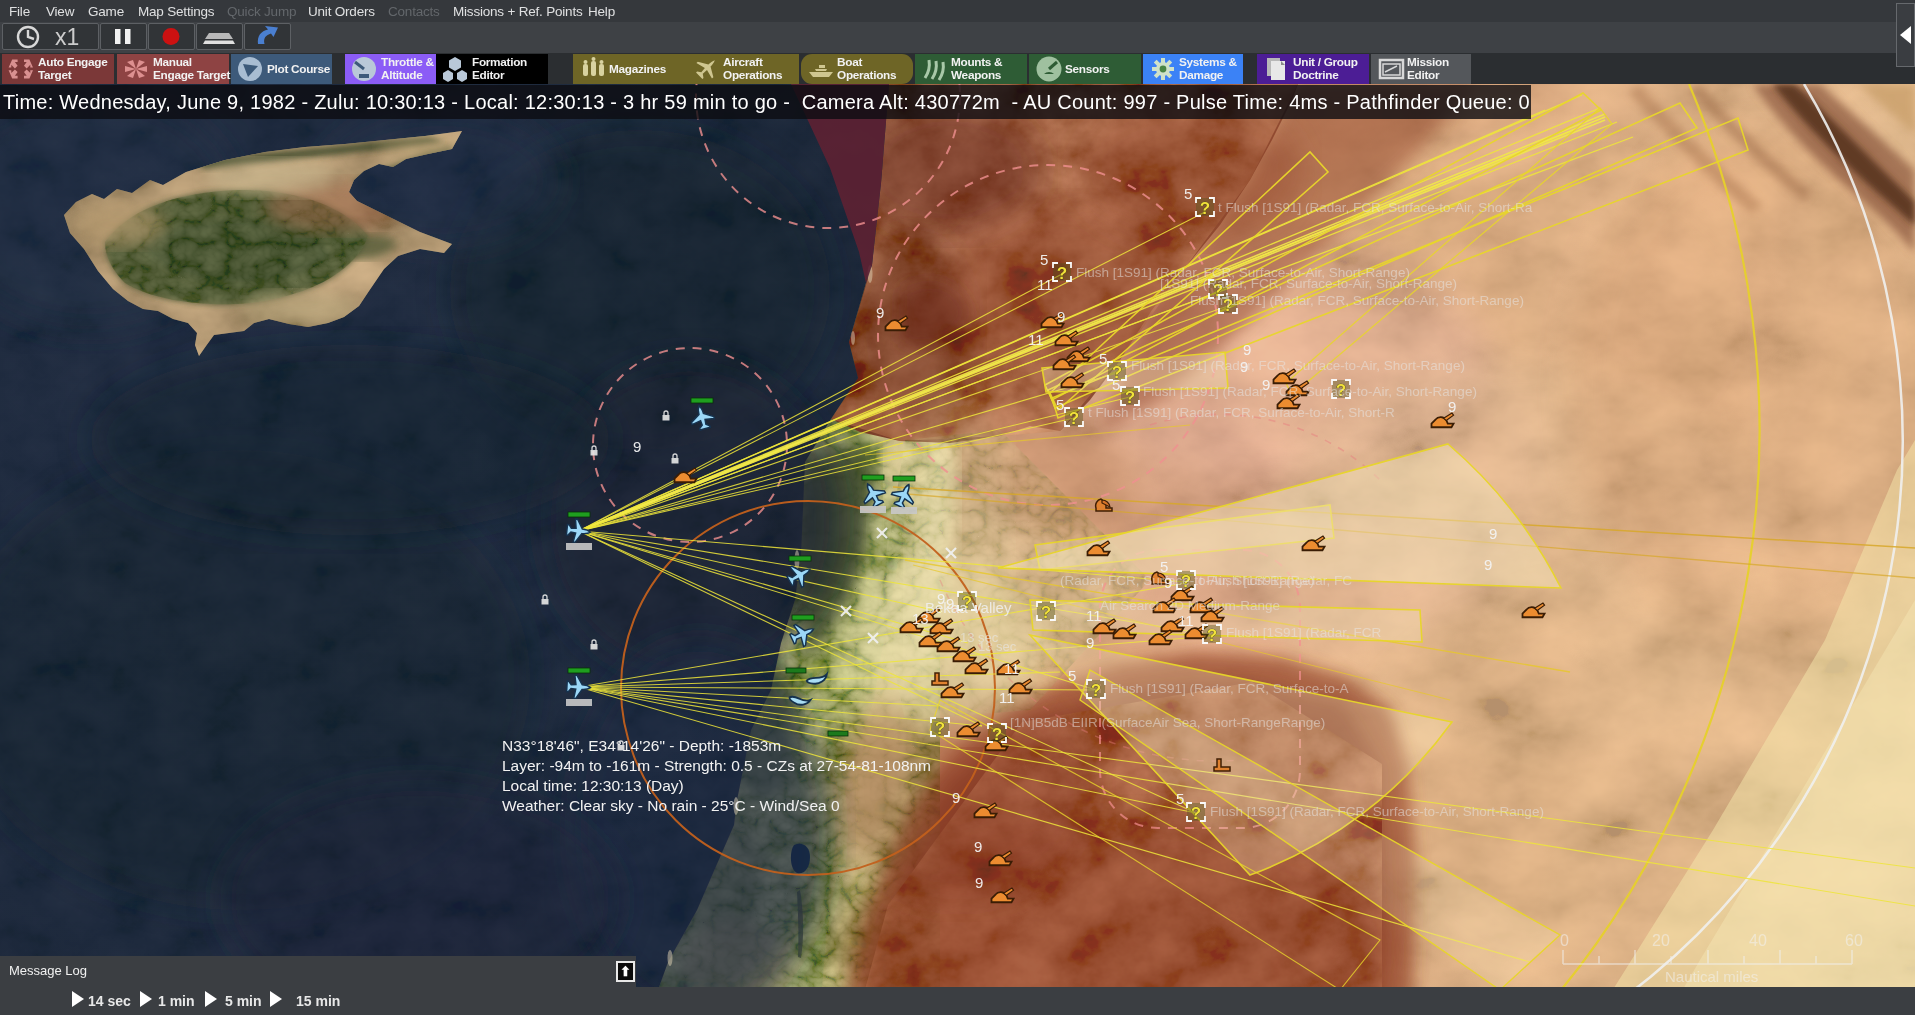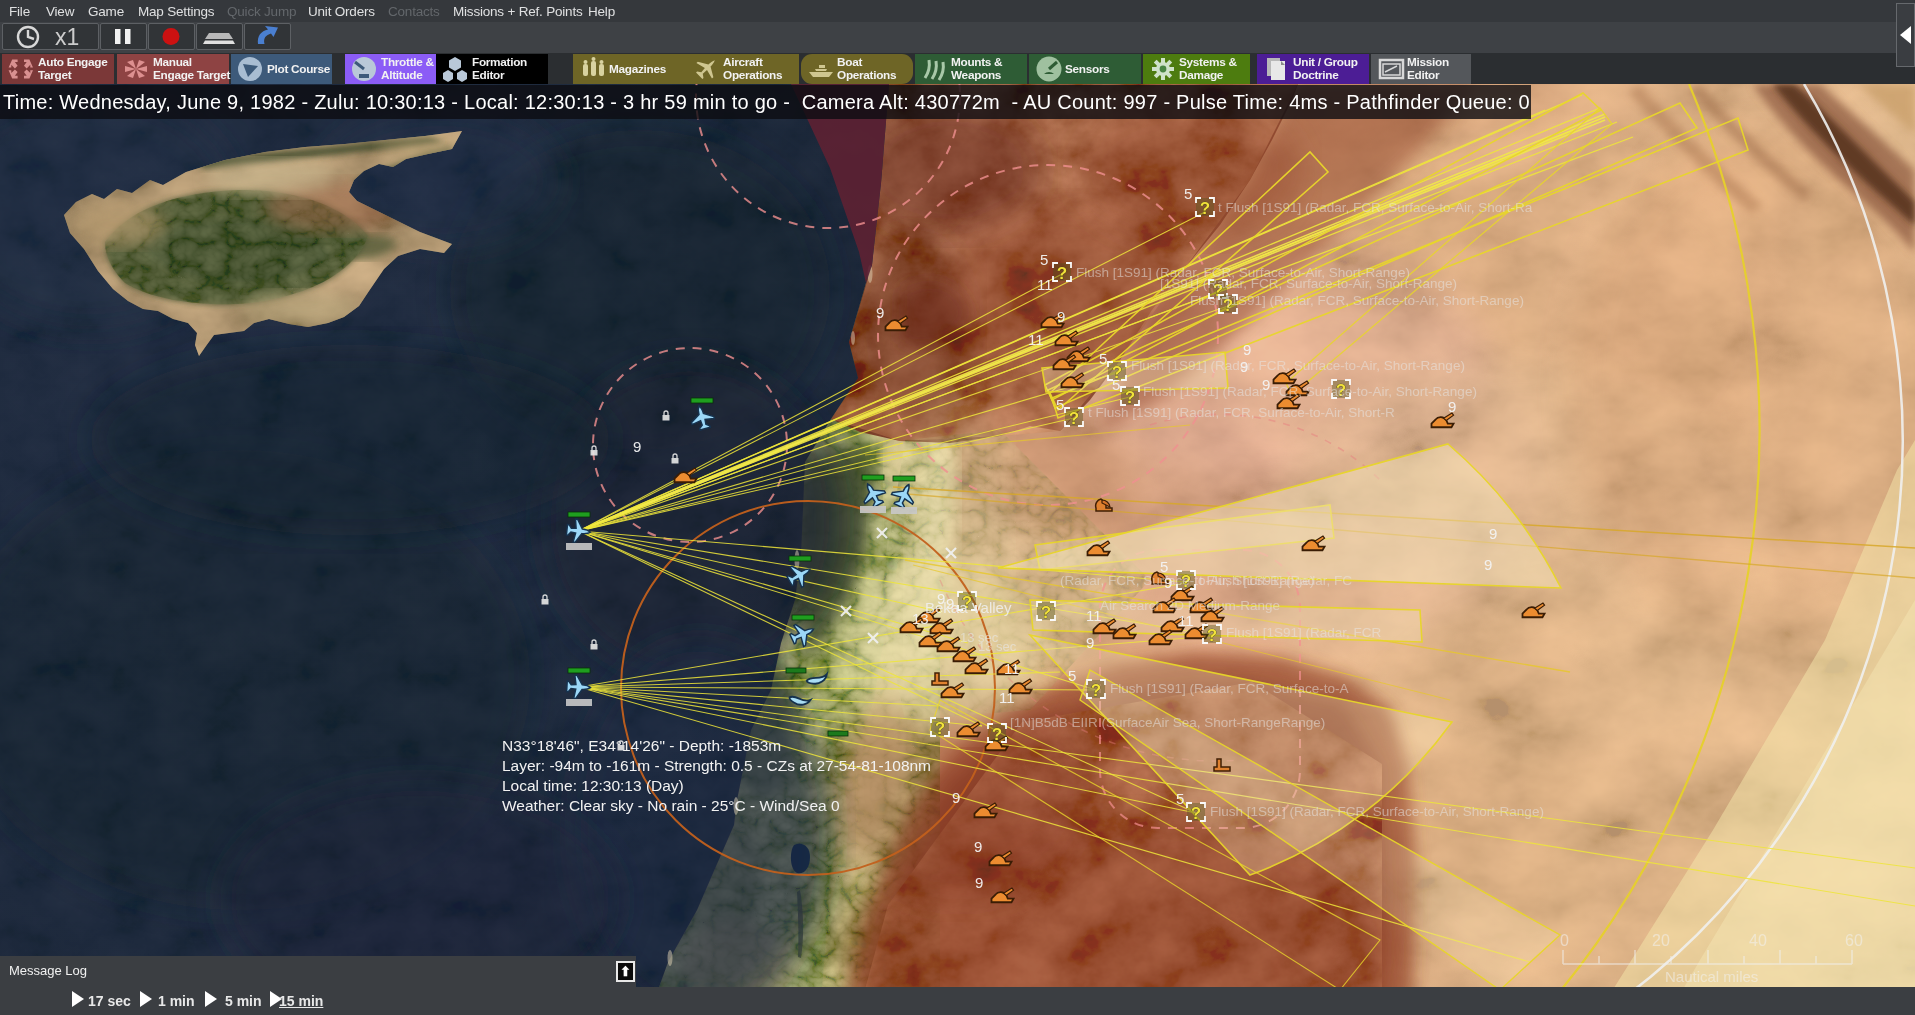--- a/index.html
+++ b/index.html
@@ -802,21 +802,21 @@
 <div class="rtx">Mounts &amp;<br>Weapons</div>
       </div>
 <div class="rbtn" style="left:1029px;width:112px;background:#2e5c35;">
 <svg width="34" height="30" style="position:absolute;left:4px;top:0">
           <circle cx="16" cy="15" r="12.5" fill="#9fc09f"></circle>
           <path d="M16 15 L24 8" stroke="#2e5c35" stroke-width="3" fill="none"></path>
           <path d="M16 15 m-5 5 a7 7 0 0 1 10 0" fill="#2e5c35"></path>
         </svg>
 <div class="rtx1">Sensors</div>
       </div>
-<div class="rbtn" style="left:1143px;width:100px;background:#4d7c0f;padding-left:7px;">
+<div class="rbtn" style="left:1143px;width:100px;background:#3b82f6;">
 <svg width="34" height="30" style="position:absolute;left:4px;top:0">
           <g fill="#cfe2c9">
             <circle cx="16" cy="15" r="7"></circle>
             <g stroke="#cfe2c9" stroke-width="4">
               <path d="M16 4 L16 26"></path>
               <path d="M5 15 L27 15"></path>
               <path d="M8.2 7.2 L23.8 22.8"></path>
               <path d="M23.8 7.2 L8.2 22.8"></path>
             </g>
             <circle cx="16" cy="15" r="3.4" fill="#4a8544"></circle>
@@ -841,22 +841,22 @@
 <div class="rtx">Mission<br>Editor</div>
       </div>
 </div>
 <div id="msgbar">
       <span style="position:absolute;left:9px;top:7px;">Message Log</span>
       <div id="upbtn">⬆</div>
     </div>
 <div id="botbar">
       <span style="position:absolute;left:1px;top:6px;color:#dcdcdc;margin-top:24px;">Group View</span>
 <span style="position:absolute;left:72px;top:4px;"><span class="arr"></span></span>
-<span style="position:absolute;left:88px;top:6px;"><b>17 sec</b></span>
+<span style="position:absolute;left:88px;top:6px;"><b>14 sec</b></span>
 <span style="position:absolute;left:140px;top:4px;"><span class="arr"></span></span>
 <span style="position:absolute;left:158px;top:6px;"><b>1 min</b></span>
 <span style="position:absolute;left:205px;top:4px;"><span class="arr"></span></span>
 <span style="position:absolute;left:225px;top:6px;"><b>5 min</b></span>
 <span style="position:absolute;left:270px;top:4px;"><span class="arr"></span></span>
-<span style="position:absolute;left:279px;top:6px;text-decoration:underline;"><b>15 min</b></span>
+<span style="position:absolute;left:296px;top:6px;"><b>15 min</b></span>
 </div>
 <div id="cornerbtn"></div>
 </div>
 
 </body></html>

